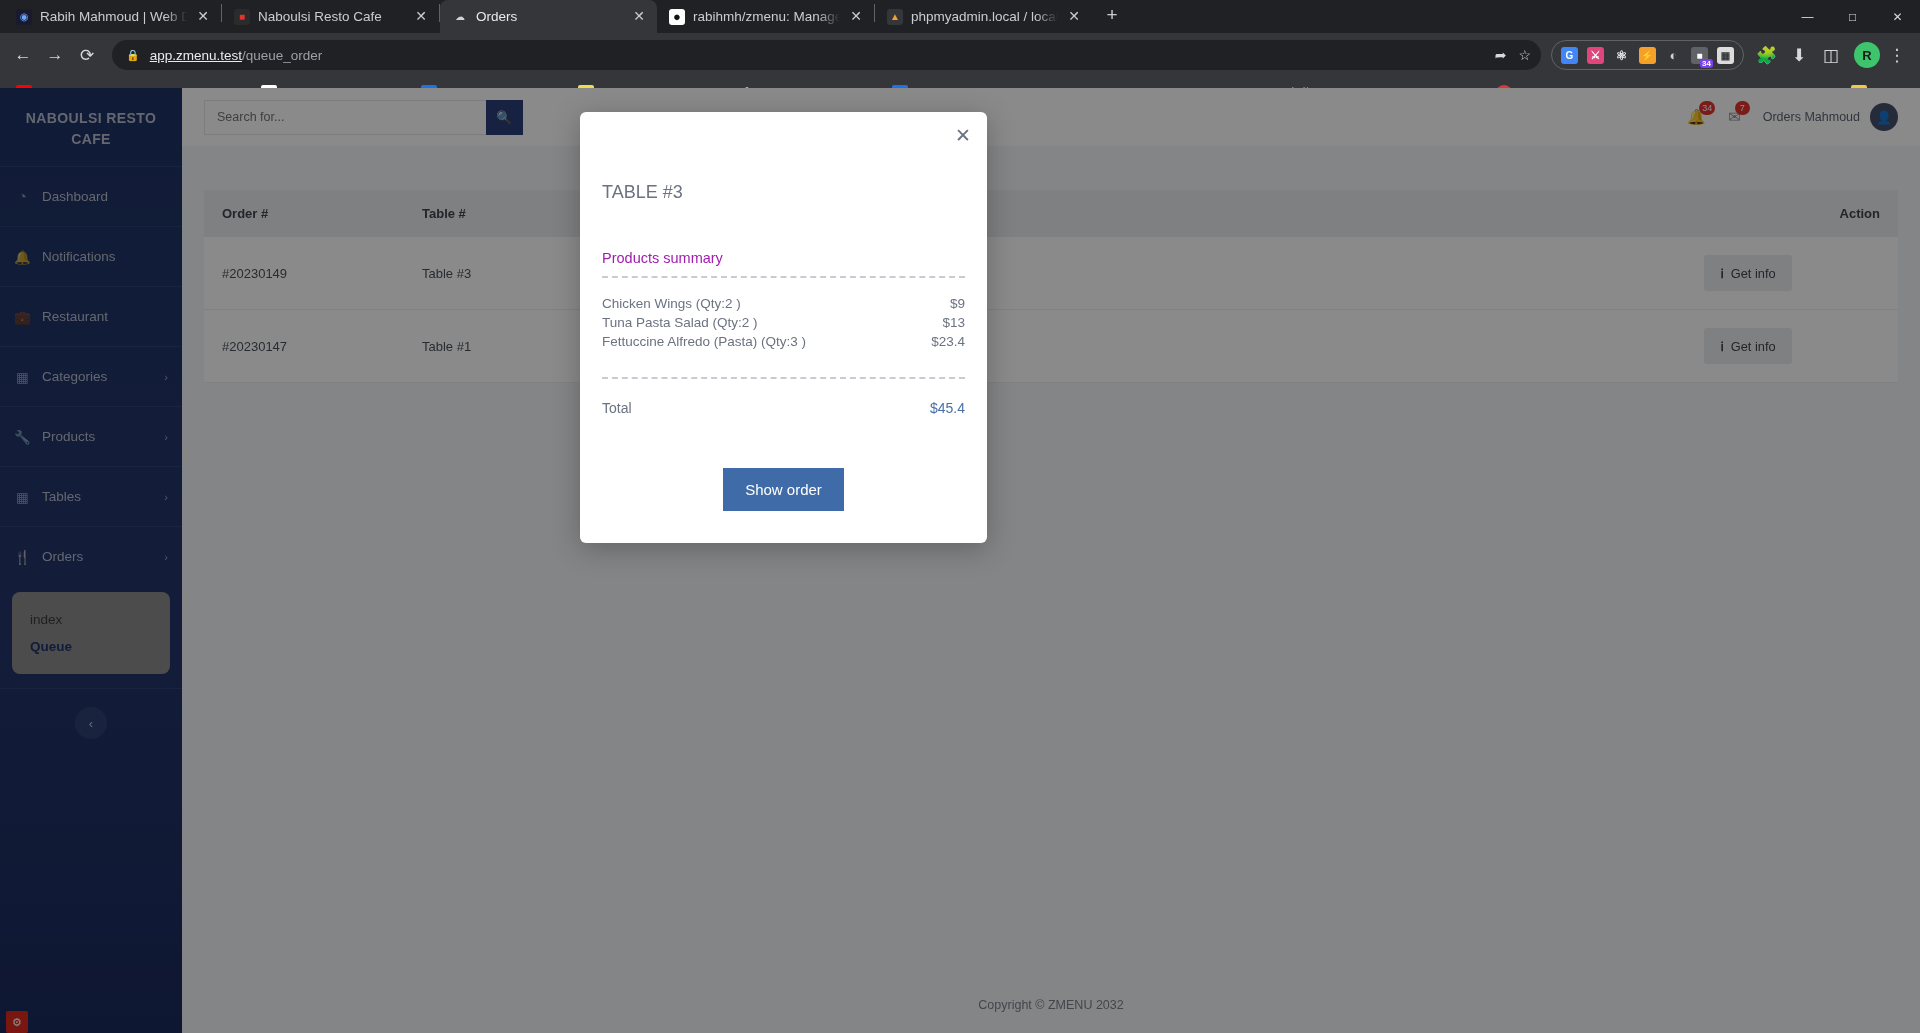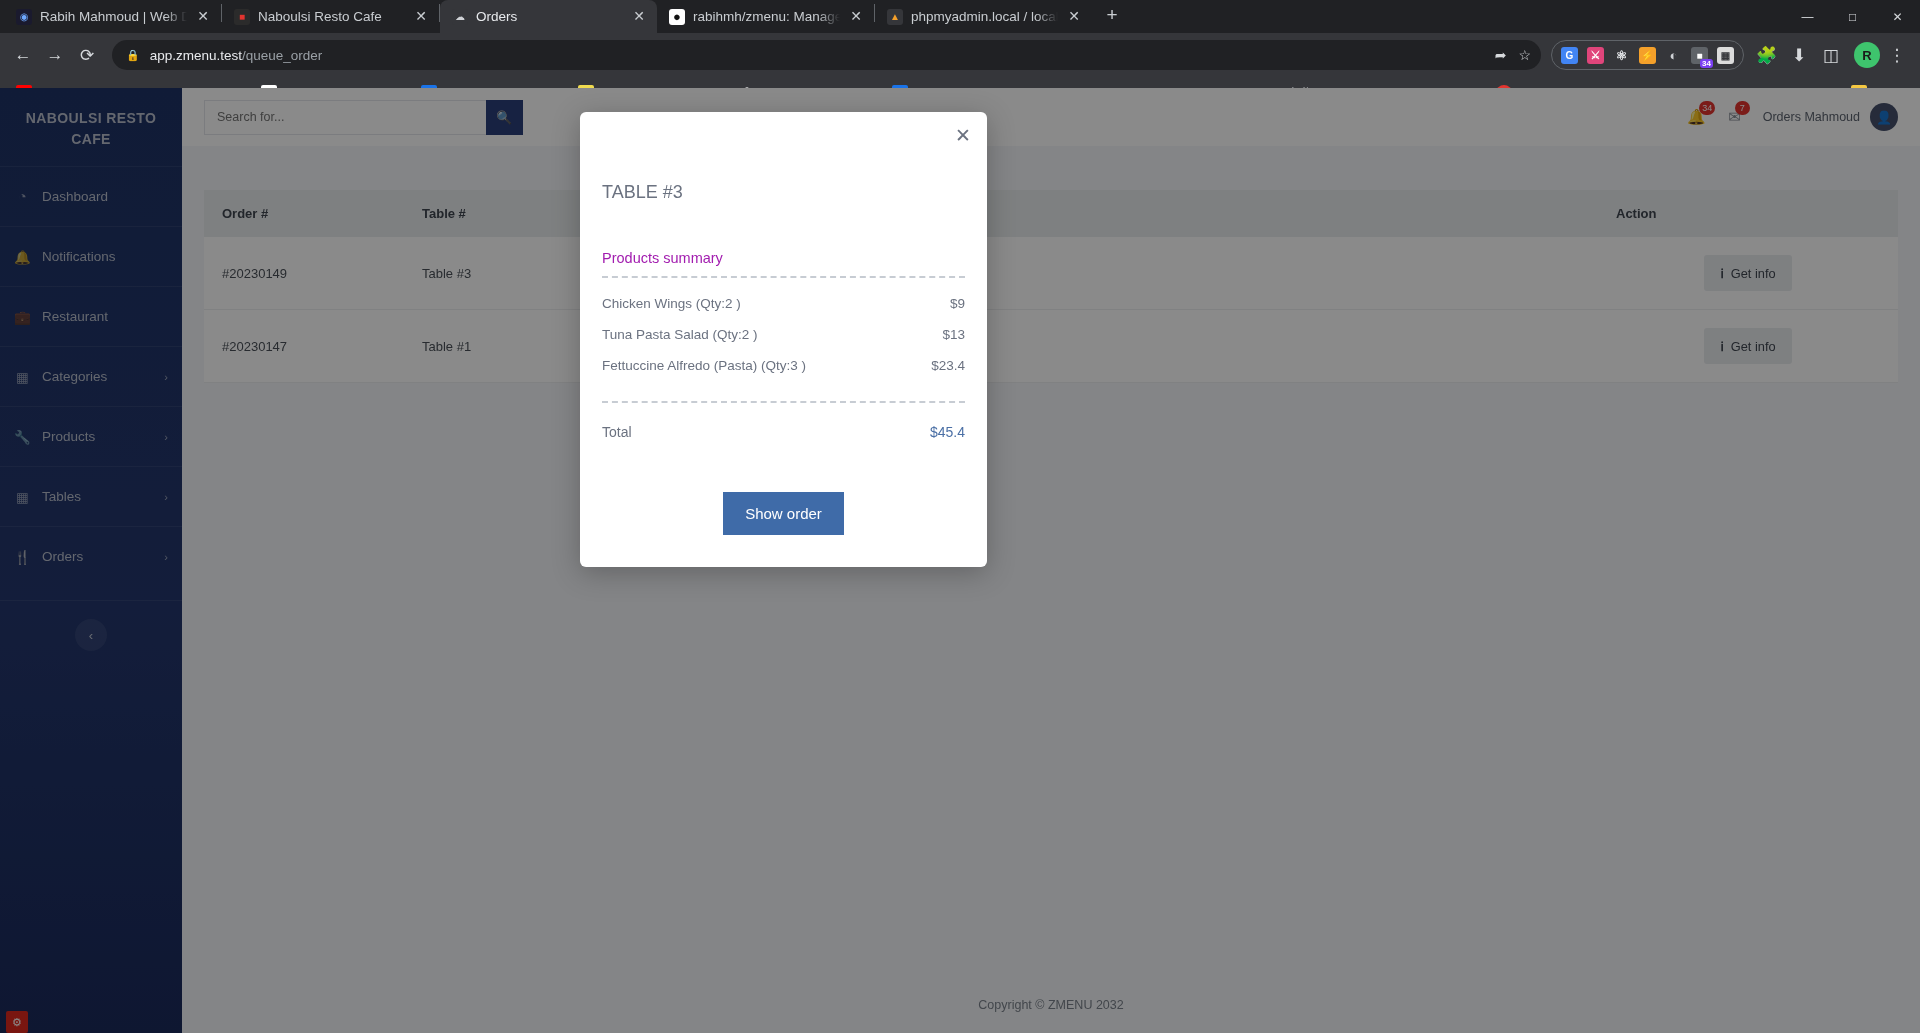--- a/index.html
+++ b/index.html
@@ -70,21 +70,21 @@
     display: flex; align-items: center; justify-content: center;
     color: #d6d9dc; font-size: 17px; flex: none;
   }
   .omnibox {
     flex: 1; height: 30px; background: #202124;
     border-radius: 15px; display: flex; align-items: center;
     padding: 0 10px 0 14px; margin: 0 8px; gap: 10px;
     position: relative;
   }
   .omnibox .url { font-size: 13.5px; color: #9aa0a6; white-space: nowrap; }
-  .omnibox .url b { color: #e8eaed; font-weight: normal; }
+  .omnibox .url b { color: #e8eaed; font-weight: normal; text-decoration: underline; }
   .omni-right { margin-left: auto; display: flex; align-items: center; gap: 12px; }
   .ext-pill {
     height: 30px; border: 1px solid #5f6368; border-radius: 15px;
     display: flex; align-items: center; gap: 9px; padding: 0 9px;
     flex: none;
   }
   .ext-ico {
     width: 17px; height: 17px; border-radius: 3px; flex: none;
     display: flex; align-items: center; justify-content: center;
     font-size: 10px; font-weight: bold; color: #fff; position: relative;
@@ -244,21 +244,21 @@
   }
   .modal-title {
     padding: 70px 0 0; font-size: 18px; color: #6b7280; font-weight: normal;
   }
   .modal-subtitle {
     margin-top: 47px; font-size: 14.5px; color: #a21caf;
   }
   .dashed { border-top: 2px dashed #c7ccd3; margin-top: 10px; }
   .prow {
     display: flex; justify-content: space-between; align-items: baseline;
-    font-size: 13.5px; color: #6b7280; padding: 2px 0; margin-top: 12px;
+    font-size: 13.5px; color: #6b7280; padding: 2px 0;
   }
   .plist { margin-top: 16px; }
   .total-row {
     display: flex; justify-content: space-between; align-items: baseline;
     margin-top: 21px; font-size: 14px;
   }
   .total-row .lbl { color: #6b7280; }
   .total-row .val { color: #4a6fa5; }
   .show-order {
     display: block; margin: 52px auto 0;
@@ -431,20 +431,24 @@
         <span class="nav-ico">▦</span>
         <span>Tables</span>
         <span class="chev">›</span>
       </div>
       <div class="nav-item">
         <span class="nav-ico">🍴</span>
         <span>Orders</span>
         <span class="chev">›</span>
       </div>
 
+      <div class="submenu">
+        <a>index</a>
+        <a class="active">Queue</a>
+      </div>
 
       <div class="sb-divider"></div>
       <div class="collapse-btn">‹</div>
 
       <div class="sidebar-bottom-mark">⚙</div>
     </div>
 
     <div class="content">
 
       <div class="topbar">
@@ -472,21 +476,21 @@
 
       <div class="body-area">
         <div class="card">
           <table class="table">
             <thead>
               <tr>
                 <th style="width:200px">Order #</th>
                 <th style="width:165px">Table #</th>
                 <th style="width:230px">Status</th>
                 <th>Time</th>
-                <th style="width:300px;text-align:left">Action</th>
+                <th style="width:300px;text-align:right">Action</th>
               </tr>
             </thead>
             <tbody>
               <tr>
                 <td>#20230149</td>
                 <td>Table #3</td>
                 <td>
                   <span class="pill">In Queue</span>
                 </td>
                 <td></td>

